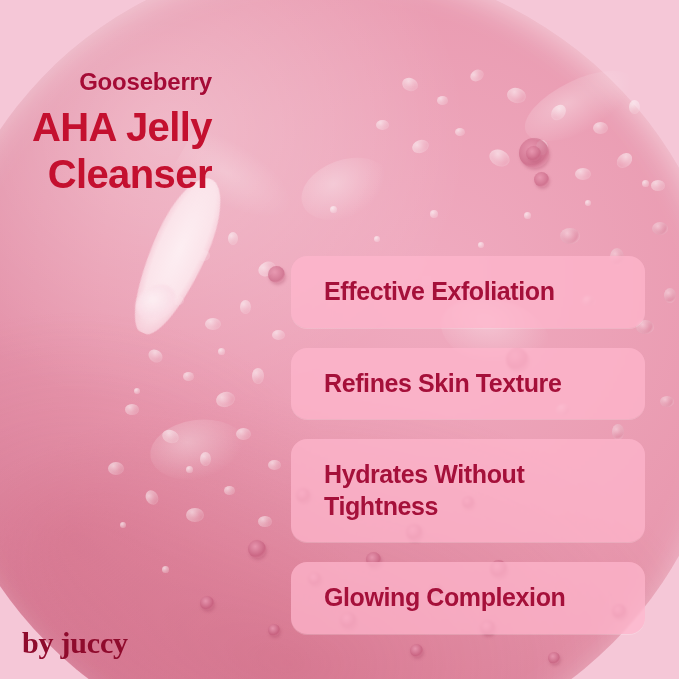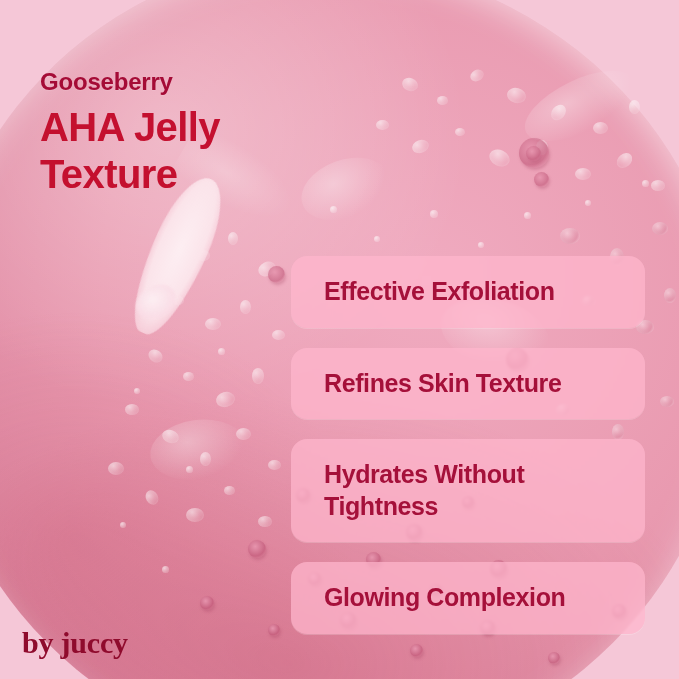--- a/index.html
+++ b/index.html
@@ -121,23 +121,24 @@
     top: 148px;
     width: 120px;
     height: 60px;
     background: radial-gradient(ellipse at 40% 50%, rgba(255,255,255,0.22), rgba(255,255,255,0) 72%);
     transform: rotate(30deg);
   }
 
   
   .headline {
     position: absolute;
-    left: 40px;
+    left: 32px;
     top: 68px;
     z-index: 6;
+    text-align: right;
   }
   .eyebrow {
     font-size: 24px;
     font-weight: 700;
     letter-spacing: -0.2px;
     color: #a50b36;
     line-height: 1.16;
     margin: 0 0 8px 0;
     text-shadow: 0 1px 0 rgba(255,255,255,0.10);
   }
@@ -302,21 +303,21 @@
 
     <div class="hl-edge"></div>
     <div class="hl-main"></div>
     <div class="hl-small"></div>
   </div>
 
   <div class="headline">
     <div class="eyebrow">Gooseberry</div>
     <div class="product-name">
       <div>AHA Jelly</div>
-      <div>Texture</div>
+      <div>Cleanser</div>
     </div>
   </div>
 
   <div class="features">
     <div class="pill">
       <span class="pill-label">Effective Exfoliation</span>
     </div>
     <div class="pill">
       <span class="pill-label">Refines Skin Texture</span>
     </div>

